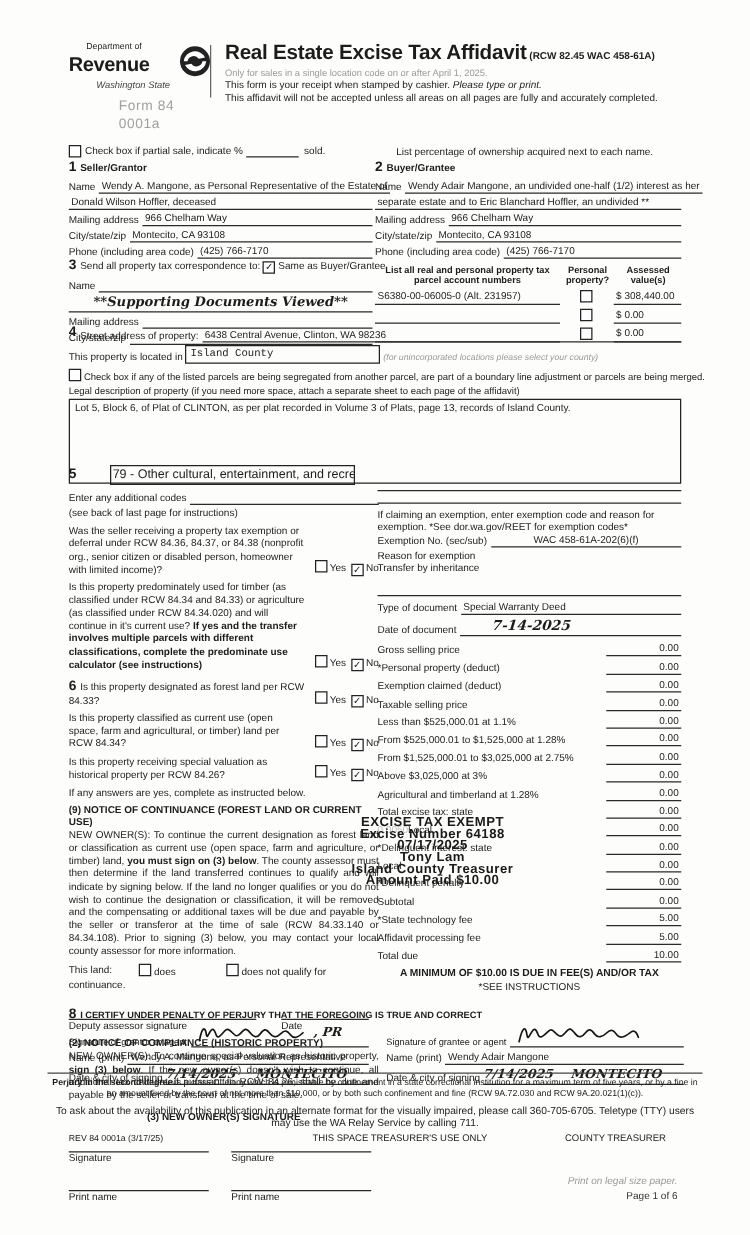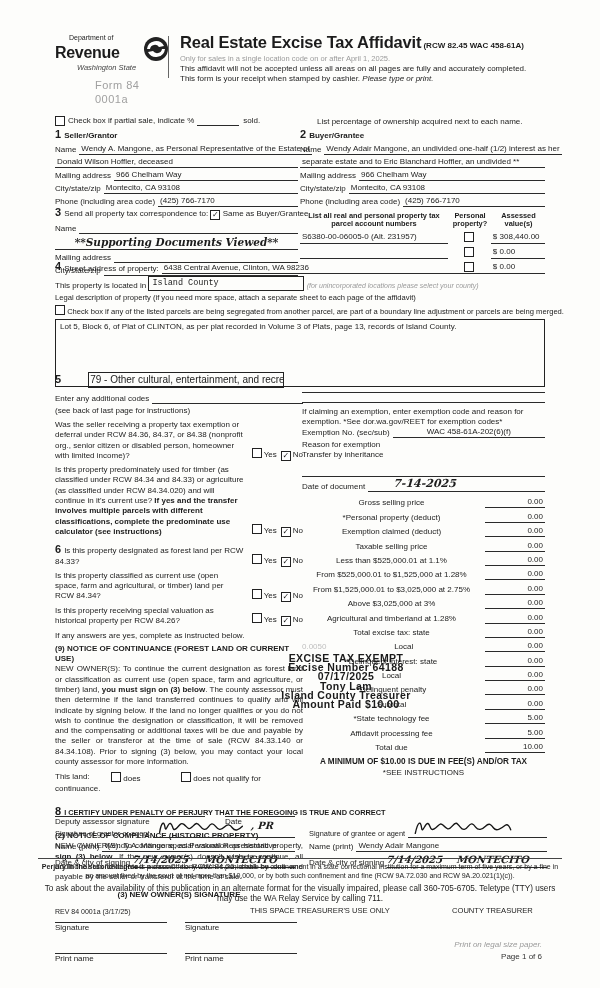--- a/index.html
+++ b/index.html
@@ -37,21 +37,21 @@
   
   .pt-h{display:flex;font-weight:bold;font-size:7.4px;text-align:center;line-height:8.6px;margin-top:5px;}
   .pt-r{display:flex;align-items:flex-end;margin-top:3px;}
   .pt-c1{width:148px;}
   .pt-c2{width:44px;text-align:center;}
   .pt-c3{width:53px;}
   .pt-r .pt-c1{border-bottom:1px solid #2a2a2a;height:11px;padding-left:2px;white-space:nowrap;}
   .pt-r .pt-c3{border-bottom:1px solid #2a2a2a;height:11px;text-align:left;padding-left:2px;white-space:nowrap;}
   
   .trow{display:flex;align-items:flex-end;height:14.4px;}
-  .trow .tl{flex:1;text-align:center;white-space:nowrap;}
+  .trow .tl{flex:1;text-align:left;white-space:nowrap;}
   .trow .tu{width:56px;border-bottom:1px solid #2a2a2a;text-align:right;margin-left:4px;padding:0 2px;white-space:nowrap;}
   .pre{color:#c0c0c0;}
   
   .hand{font-family:"DejaVu Serif",serif;font-style:italic;font-weight:bold;display:inline-block;
         transform:skewX(-6deg);font-size:10px;white-space:nowrap;}
   .stampit{font-family:"DejaVu Serif",serif;font-style:italic;font-weight:bold;font-size:10.5px;}
   .codebox{border:1px solid #222;width:192px;height:12px;overflow:hidden;white-space:nowrap;
            font-size:10px;padding:1px 1px;margin-left:24px;}
   .countybox{border:1px solid #222;display:inline-block;width:148px;height:11px;overflow:hidden;
              white-space:nowrap;padding:1px 3px;font-size:8.5px;vertical-align:-3px;font-family:Liberation Mono, monospace;}
@@ -82,24 +82,24 @@
     <div class="wastate">Washington State</div>
     <div class="formno">Form 84 0001a</div>
   </div>
   <div class="vdiv"></div>
   <div class="abs" style="left:180px;top:32px;width:400px;">
     <div>
       <span class="title">Real Estate Excise Tax Affidavit</span>
       <span class="titleref">(RCW 82.45 WAC 458-61A)</span>
     </div>
     <div class="gray" style="font-size:7.5px;margin-top:1px;">Only for sales in a single location code on or after April 1, 2025.</div>
-    <div style="margin-top:1px;">This affidavit will not be accepted unless all areas on all pages are fully and accurately completed.</div>
     <div>
       <span>This form is your receipt when stamped by cashier. </span><span class="i">Please type or print.</span>
     </div>
+    <div style="margin-top:1px;">This affidavit will not be accepted unless all areas on all pages are fully and accurately completed.</div>
   </div>
 
   <div class="abs flex" style="left:55px;top:116px;width:240px;align-items:flex-end;">
     <span class="cb"></span>
     <span class="lbl" style="margin-left:3px;">Check box if partial sale, indicate %</span>
     <span class="ul" style="width:42px;height:9px;"></span>
     <span class="lbl" style="margin-left:4px;">sold.</span>
   </div>
   <div class="abs" style="left:300px;top:117px;padding-left:17px;">List percentage of ownership acquired next to each name.</div>
 
@@ -207,23 +207,23 @@
 
   <div class="abs" style="left:55px;top:260px;width:490px;">
     <div class="row">
         <span class="num">4</span>
       <span class="lbl">Street address of property:</span>
       <span class="ul f1 val">6438 Central Avenue, Clinton, WA 98236</span>
       </div>
     <div style="margin-top:2px;"><span>This property is located in</span>
       <span class="countybox">Island County</span>
       <span class="i gray" style="font-size:7px;">(for unincorporated locations please select your county)</span></div>
-    <div style="margin-top:2px;white-space:nowrap;font-size:7.6px;">Legal description of property (if you need more space, attach a separate sheet to each page of the affidavit)</div>
     <div style="margin-top:3px;white-space:nowrap;font-size:7.6px;"><span class="cb"></span>
       <span>Check box if any of the listed parcels are being segregated from another parcel, are part of a boundary line adjustment or parcels are being merged.</span></div>
+    <div style="margin-top:2px;white-space:nowrap;font-size:7.6px;">Legal description of property (if you need more space, attach a separate sheet to each page of the affidavit)</div>
     <div class="legalbox">
       <span>Lot 5, Block 6, of Plat of CLINTON, as per plat recorded in Volume 3 of Plats, page 13, records of Island County.</span>
     </div>
   </div>
 
   <div class="abs" style="left:55px;top:372px;width:248px;">
     <div class="flex" style="align-items:center;">
         <span class="num">5</span>
       <span class="codebox">79 - Other cultural, entertainment, and recreational</span>
       </div>
@@ -302,20 +302,24 @@
     <div class="ul" style="height:14px;margin-top:6px;"></div>
     <hr class="rule" style="margin-top:9px;">
     <div style="line-height:10px;margin-top:4px;">If claiming an exemption, enter exemption code and reason for exemption. *See dor.wa.gov/REET for exemption codes*</div>
     <div class="row">
         <span class="lbl">Exemption No. (sec/sub)</span>
       <span class="ul f1 val" style="text-align:center;">WAC 458-61A-202(6)(f)</span>
       </div>
     <div>Reason for exemption</div>
     <div>Transfer by inheritance</div>
     <hr class="rule" style="margin-top:16px;">
+    <div class="row" style="margin-top:4px;">
+        <span class="lbl">Type of document</span>
+      <span class="ul f1 val">Special Warranty Deed</span>
+      </div>
     <div class="row" style="height:15px;">
         <span class="lbl">Date of document</span>
       <span class="ul f1"><span class="hand" style="font-size:11px;margin-left:26px;">7-14-2025</span></span>
       </div>
 
     <div>
 
         <div class="trow">
           <span class="tl">Gross selling price</span>
           <span class="tu">0.00</span>

